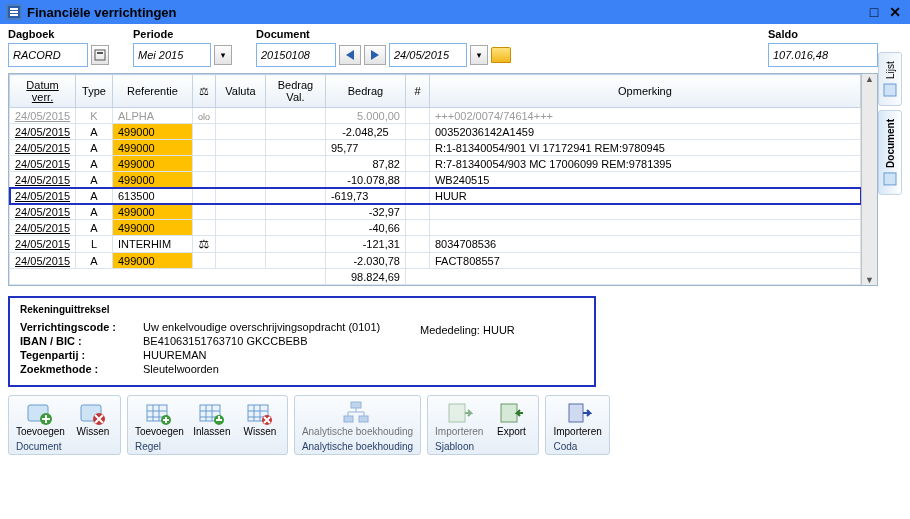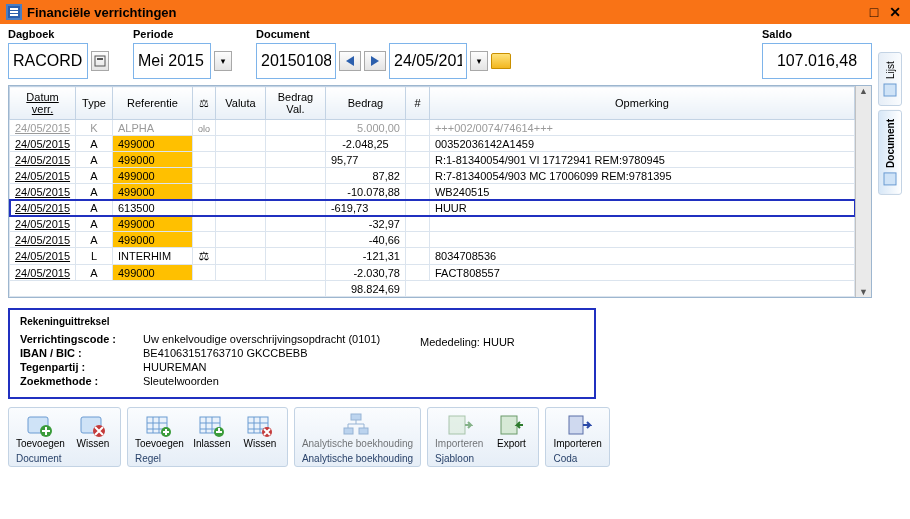--- a/index.html
+++ b/index.html
@@ -11,59 +11,58 @@
     color: #000;
     width: 910px;
     height: 519px;
     position: relative;
     overflow: hidden;
   }
   .titlebar {
     display: flex;
     align-items: center;
     padding: 4px 6px;
-    background: #f97316;
+    background: #3b82f6;
     font-weight: bold;
     font-size: 13px;
   }
   .titlebar .icon { width: 16px; height: 16px; background: #4a7ec4; margin-right: 5px; display: flex; align-items: center; justify-content: center; }
   .title-controls { margin-left: auto; display: flex; gap: 3px; }
   .title-controls .wbtn { width: 18px; height: 15px; display: flex; align-items: center; justify-content: center; font-size: 14px; cursor: pointer; font-weight: bold; }
   
   .content {
     padding: 4px 8px 4px 8px;
     display: flex;
-    gap: 6px;
   }
   .main { flex: 1; }
   
   .filter-row { display: flex; gap: 24px; margin-bottom: 6px; align-items: flex-start; }
   .filter-group { display: flex; flex-direction: column; gap: 3px; }
   .filter-group label { font-weight: bold; font-size: 11px; }
   .field-row { display: flex; align-items: center; gap: 3px; }
-  .text-input { border: 1px solid #7eb4ea; background: #fff; height: 36px; padding: 2px 4px; font-size: 16px; }
+  .text-input { border: 1px solid #7eb4ea; background: #fff; height: 24px; padding: 2px 4px; font-size: 11px; font-style: italic; }
   .combo-btn, .icon-btn {
     border: 1px solid #a8a8a8;
     background: linear-gradient(#fdfdfd,#e4e4e4);
     height: 20px; width: 18px;
     display: inline-flex; align-items: center; justify-content: center;
     cursor: pointer; font-size: 9px;
   }
   .arrow-btn {
     width: 22px; height: 20px;
     border: 1px solid #a8a8a8;
     background: linear-gradient(#fdfdfd,#e4e4e4);
     display: inline-flex; align-items: center; justify-content: center;
     cursor: pointer;
   }
   .arrow-left::before { content: ""; border-top: 5px solid transparent; border-bottom: 5px solid transparent; border-right: 8px solid #2b5fad; }
   .arrow-right::before { content: ""; border-top: 5px solid transparent; border-bottom: 5px solid transparent; border-left: 8px solid #2b5fad; }
   .folder-icon { width: 20px; height: 16px; background: linear-gradient(#ffe27a,#f2b71f); border: 1px solid #c98f00; border-radius: 2px 2px 0 0; cursor:pointer; }
   .saldo-group { margin-left: auto; }
-  .saldo-input { text-align: center; width: 110px; }
+  .saldo-input { text-align: left; width: 110px; }
 
   
   .grid-wrap { border: 1px solid #9db6cf; margin-top: 4px; position: relative; }
   .grid-scroll { position: absolute; right: 0; top: 0; bottom: 0; width: 16px; background: #eaeaea; border-left: 1px solid #c1c1c1; }
   .grid-scroll::before { content: "▲"; position:absolute; top:0; left:0; right:0; text-align:center; font-size:9px; color:#555; }
   .grid-scroll::after { content: "▼"; position:absolute; bottom:0; left:0; right:0; text-align:center; font-size:9px; color:#555; }
   table.grid { border-collapse: collapse; width: calc(100% - 16px); }
   table.grid th {
     background: linear-gradient(#fff,#e9f0f7);
     border: 1px solid #c3d3e4;

